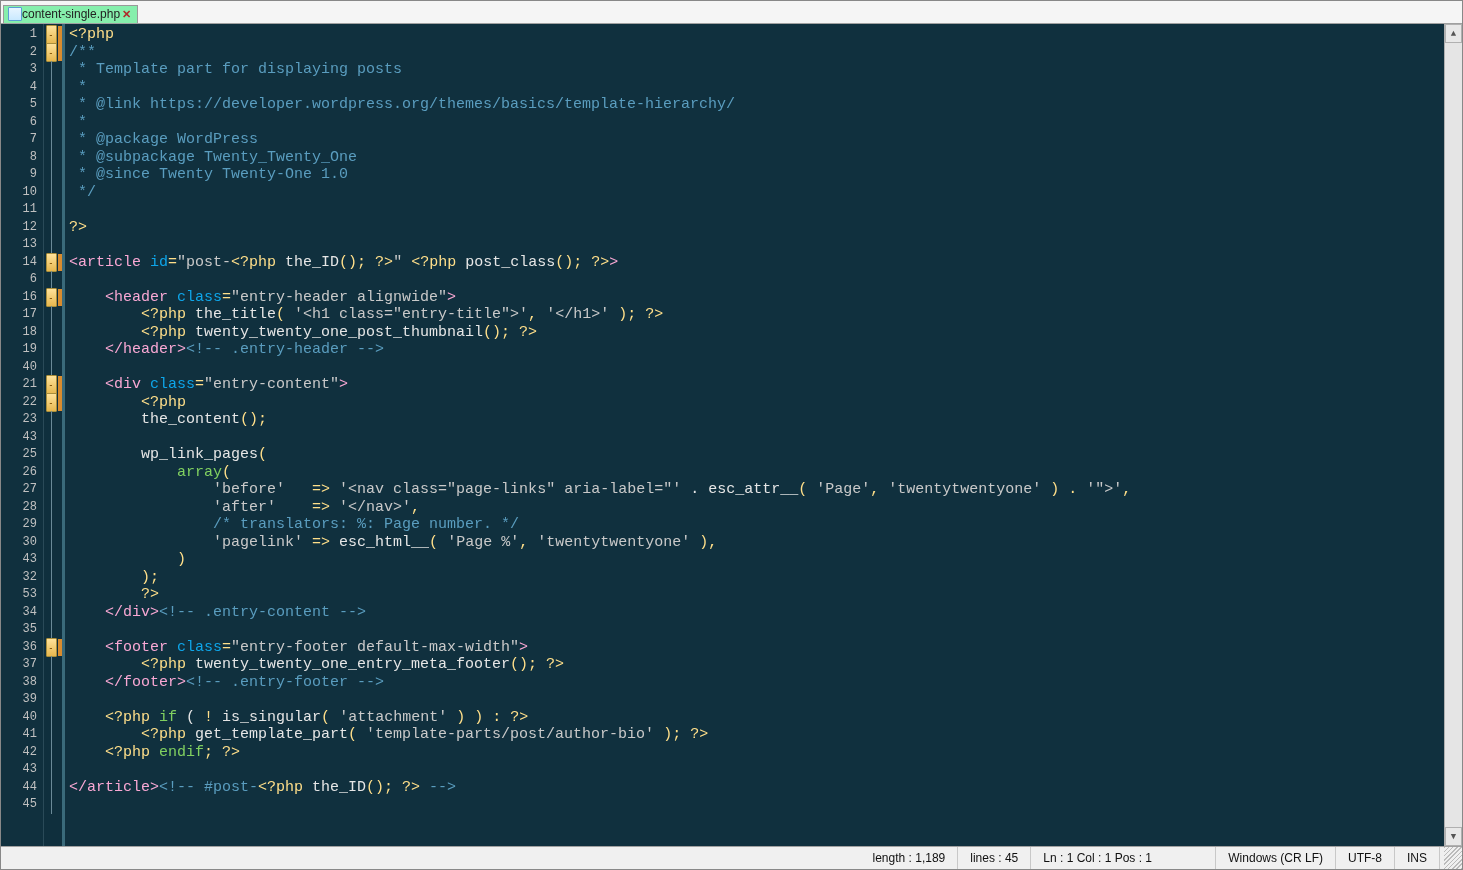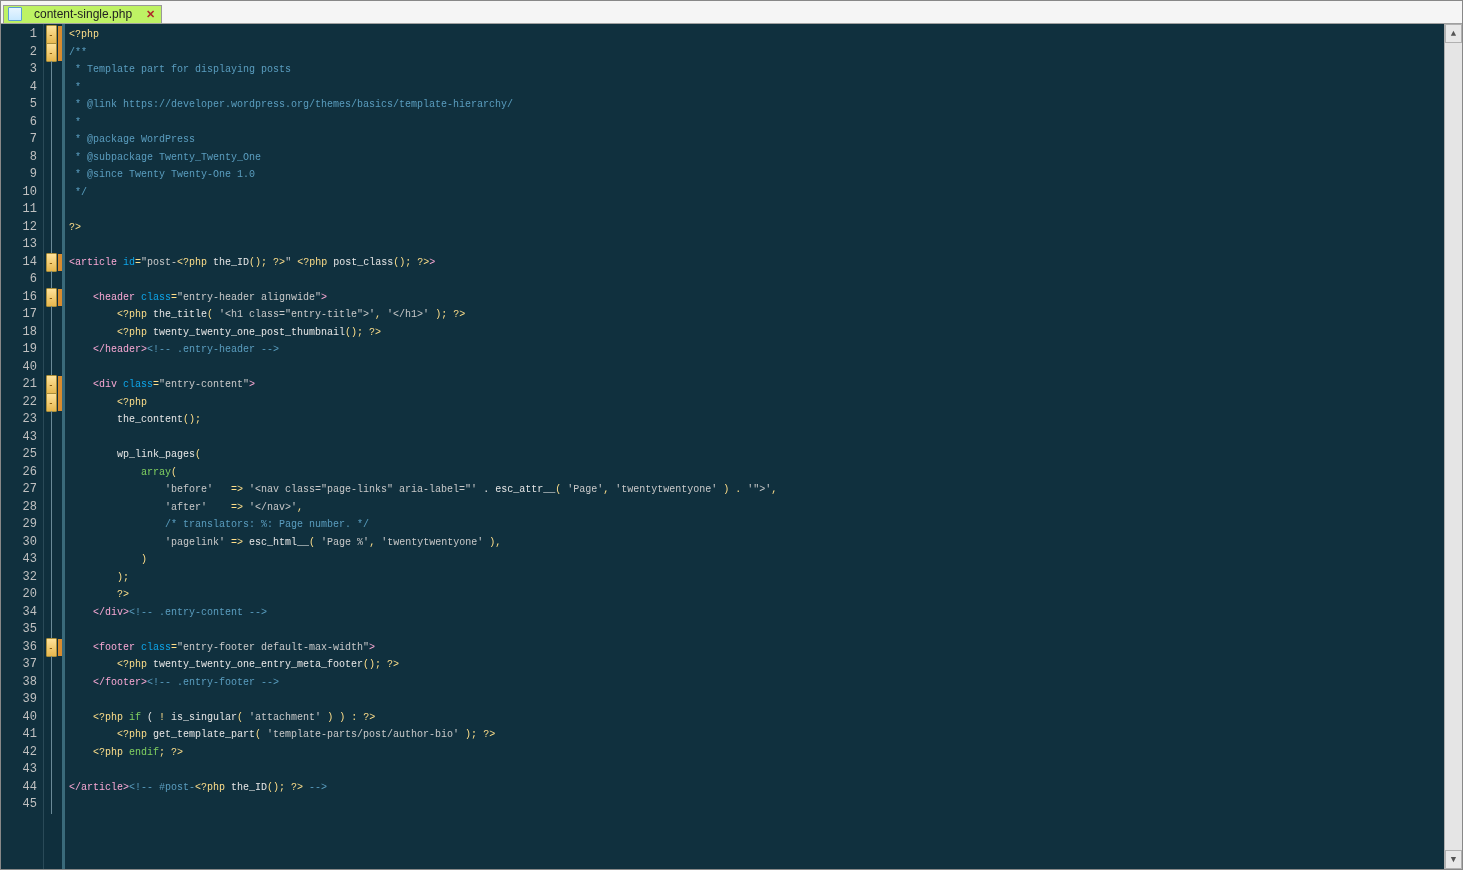--- a/index.html
+++ b/index.html
@@ -1,32 +1,32 @@
 <!DOCTYPE html>
 <html><head>
 <meta charset="utf-8">
 <style>
 html,body{margin:0;padding:0;width:100%;height:100%;font-family:Consolas,"Courier New",monospace;font-size:13px;background:#f0f0f0;color:#000;overflow:hidden}
 .app{display:flex;flex-direction:column;height:100vh;border:1px solid #888;box-sizing:border-box}
 .tabbar{height:22px;background:#f5f5f5;border-bottom:1px solid #a0a0a0;display:flex;align-items:flex-end;padding-left:2px}
-.tab{display:flex;align-items:center;gap:12px;background:#bef264;border:1px solid #999;border-bottom:none;padding:1px 6px 2px 4px;font-size:12px;font-family:"Segoe UI",Tahoma,sans-serif;color:#222}
+.tab{display:flex;align-items:center;gap:0;background:#86efac;border:1px solid #999;border-bottom:none;padding:1px 6px 2px 4px;font-size:12px;font-family:"Segoe UI",Tahoma,sans-serif;color:#222}
 .tab .ficon{width:12px;height:12px;background:linear-gradient(180deg,#e8f5ff,#c9e9ff);border:1px solid #5a9fd4;border-radius:1px;position:relative}
 .tab .close{font-size:11px;color:#b02b2b;font-weight:bold;margin-left:2px}
 .editor-wrap{flex:1;display:flex;background:#10303e;overflow:hidden;min-height:0}
 .gutter{width:42px;background:#10303e;border-right:1px solid #2a4a58;text-align:right;color:#c0c0c0;padding-top:2px;user-select:none}
 .gutter div{height:17.5px;line-height:17.5px;padding-right:6px;font-size:12px}
 .foldcol{width:14px;background:#0f2f3d;padding-top:2px}
 .foldcol div{height:17.5px;display:flex;align-items:center;justify-content:center}
 .foldbox{width:9px;height:9px;border:1px solid #a88d3b;background:linear-gradient(180deg,#ffe29a,#e6b74e);border-radius:1px;font-size:8px;line-height:7px;text-align:center;color:#7a4a00;font-weight:bold}
 .foldline{width:1px;height:100%;background:#6a8a98}
 .changebar{width:4px;background:#0f2f3d;padding-top:2px}
 .changebar div{height:17.5px}
 .chg{background:#d98c2e}
 .edgebar{width:3px;background:#3a6a7a}
-.code{flex:1;padding:2px 0 0 4px;white-space:pre;color:#e6e6e6;font-size:10px;line-height:17.5px;overflow:auto}
+.code{flex:1;padding:2px 0 0 4px;white-space:pre;color:#e6e6e6;font-size:15px;line-height:17.5px;overflow:auto}
 .code .row{height:17.5px}
 .scrollbar-v{width:17px;background:#dcdcdc;border-left:1px solid #b0b0b0;display:flex;flex-direction:column}
 .scrollbar-v .arrow{height:17px;background:#e8e8e8;border:1px solid #b0b0b0;display:flex;align-items:center;justify-content:center;color:#555;font-size:9px}
 .scrollbar-v .track{flex:1;background:#e5e5e5}
 .cmt{color:#5a9dbf}
 .kw{color:#80d060}
 .tag{color:#f9a8d4}
 .attr{color:#0ea5e9}
 .str{color:#c9c9c9}
 .fn{color:#e6e6e6}
@@ -77,21 +77,21 @@
         <div>23</div>
         <div>43</div>
         <div>25</div>
         <div>26</div>
         <div>27</div>
         <div>28</div>
         <div>29</div>
         <div>30</div>
         <div>43</div>
         <div>32</div>
-        <div>20</div>
+        <div>53</div>
         <div>34</div>
         <div>35</div>
         <div>36</div>
         <div>37</div>
         <div>38</div>
         <div>39</div>
         <div>40</div>
         <div>41</div>
         <div>42</div>
         <div>43</div>
@@ -284,14 +284,24 @@
       </div>
     <div class="edgebar"></div>
     <div class="code" id="code"><div class="row"><span class="php">&lt;?php</span></div><div class="row"><span class="cmt">/**</span></div><div class="row"><span class="cmt"> * Template part for displaying posts</span></div><div class="row"><span class="cmt"> *</span></div><div class="row"><span class="cmt"> * @link https://developer.wordpress.org/themes/basics/template-hierarchy/</span></div><div class="row"><span class="cmt"> *</span></div><div class="row"><span class="cmt"> * @package WordPress</span></div><div class="row"><span class="cmt"> * @subpackage Twenty_Twenty_One</span></div><div class="row"><span class="cmt"> * @since Twenty Twenty-One 1.0</span></div><div class="row"><span class="cmt"> */</span></div><div class="row"><span></span></div><div class="row"><span class="php">?&gt;</span></div><div class="row"><span></span></div><div class="row"><span class="tag">&lt;article </span><span class="attr">id</span><span class="punct">=</span><span class="str">"post-</span><span class="php">&lt;?php </span><span class="fn">the_ID</span><span class="punct">(); </span><span class="php">?&gt;</span><span class="str">" </span><span class="php">&lt;?php </span><span class="fn">post_class</span><span class="punct">(); </span><span class="php">?&gt;</span><span class="tag">&gt;</span></div><div class="row"><span></span></div><div class="row"><span>    </span><span class="tag">&lt;header </span><span class="attr">class</span><span class="punct">=</span><span class="str">"entry-header alignwide"</span><span class="tag">&gt;</span></div><div class="row"><span>        </span><span class="php">&lt;?php </span><span class="fn">the_title</span><span class="punct">( </span><span class="str">'&lt;h1 class="entry-title"&gt;'</span><span class="punct">, </span><span class="str">'&lt;/h1&gt;'</span><span class="punct"> ); </span><span class="php">?&gt;</span></div><div class="row"><span>        </span><span class="php">&lt;?php </span><span class="fn">twenty_twenty_one_post_thumbnail</span><span class="punct">(); </span><span class="php">?&gt;</span></div><div class="row"><span>    </span><span class="tag">&lt;/header&gt;</span><span class="cmt">&lt;!-- .entry-header --&gt;</span></div><div class="row"><span></span></div><div class="row"><span>    </span><span class="tag">&lt;div </span><span class="attr">class</span><span class="punct">=</span><span class="str">"entry-content"</span><span class="tag">&gt;</span></div><div class="row"><span>        </span><span class="php">&lt;?php</span></div><div class="row"><span>        </span><span class="fn">the_content</span><span class="punct">();</span></div><div class="row"><span></span></div><div class="row"><span>        </span><span class="fn">wp_link_pages</span><span class="punct">(</span></div><div class="row"><span>            </span><span class="kw">array</span><span class="punct">(</span></div><div class="row"><span>                </span><span class="str">'before'</span><span>   </span><span class="punct">=&gt;</span><span class="fn"> </span><span class="str">'&lt;nav class="page-links" aria-label="'</span><span class="fn"> . </span><span class="fn">esc_attr__</span><span class="punct">( </span><span class="str">'Page'</span><span class="punct">, </span><span class="str">'twentytwentyone'</span><span class="punct"> ) . </span><span class="str">'"&gt;'</span><span class="punct">,</span></div><div class="row"><span>                </span><span class="str">'after'</span><span>    </span><span class="punct">=&gt;</span><span class="fn"> </span><span class="str">'&lt;/nav&gt;'</span><span class="punct">,</span></div><div class="row"><span>                </span><span class="cmt">/* translators: %: Page number. */</span></div><div class="row"><span>                </span><span class="str">'pagelink'</span><span class="fn"> </span><span class="punct">=&gt;</span><span class="fn"> </span><span class="fn">esc_html__</span><span class="punct">( </span><span class="str">'Page %'</span><span class="punct">, </span><span class="str">'twentytwentyone'</span><span class="punct"> ),</span></div><div class="row"><span>            </span><span class="punct">)</span></div><div class="row"><span>        </span><span class="punct">);</span></div><div class="row"><span>        </span><span class="php">?&gt;</span></div><div class="row"><span>    </span><span class="tag">&lt;/div&gt;</span><span class="cmt">&lt;!-- .entry-content --&gt;</span></div><div class="row"><span></span></div><div class="row"><span>    </span><span class="tag">&lt;footer </span><span class="attr">class</span><span class="punct">=</span><span class="str">"entry-footer default-max-width"</span><span class="tag">&gt;</span></div><div class="row"><span>        </span><span class="php">&lt;?php </span><span class="fn">twenty_twenty_one_entry_meta_footer</span><span class="punct">(); </span><span class="php">?&gt;</span></div><div class="row"><span>    </span><span class="tag">&lt;/footer&gt;</span><span class="cmt">&lt;!-- .entry-footer --&gt;</span></div><div class="row"><span></span></div><div class="row"><span>    </span><span class="php">&lt;?php </span><span class="kw">if</span><span class="fn"> ( </span><span class="punct">!</span><span class="fn"> is_singular</span><span class="punct">( </span><span class="str">'attachment'</span><span class="punct"> ) ) : </span><span class="php">?&gt;</span></div><div class="row"><span>        </span><span class="php">&lt;?php </span><span class="fn">get_template_part</span><span class="punct">( </span><span class="str">'template-parts/post/author-bio'</span><span class="punct"> ); </span><span class="php">?&gt;</span></div><div class="row"><span>    </span><span class="php">&lt;?php </span><span class="kw">endif</span><span class="punct">; </span><span class="php">?&gt;</span></div><div class="row"><span></span></div><div class="row"><span class="tag">&lt;/article&gt;</span><span class="cmt">&lt;!-- #post-</span><span class="php">&lt;?php </span><span class="fn">the_ID</span><span class="punct">(); </span><span class="php">?&gt;</span><span class="cmt"> --&gt;</span></div><div class="row"><span></span></div></div>
     <div class="scrollbar-v">
       <div class="arrow">▲</div>
       <div class="track"></div>
       <div class="arrow">▼</div>
     </div>
   </div>
 
+  <div class="statusbar">
+    <div class="spacer"></div>
+    <div class="cell">length : 1,189</div>
+    <div class="cell">lines : 45</div>
+    <div class="cell" style="min-width:160px">Ln : 1   Col : 1   Pos : 1</div>
+    <div class="cell">Windows (CR LF)</div>
+    <div class="cell">UTF-8</div>
+    <div class="cell">INS</div>
+    <div class="grip"></div>
+  </div>
 
 </div>
 
 </body></html>

